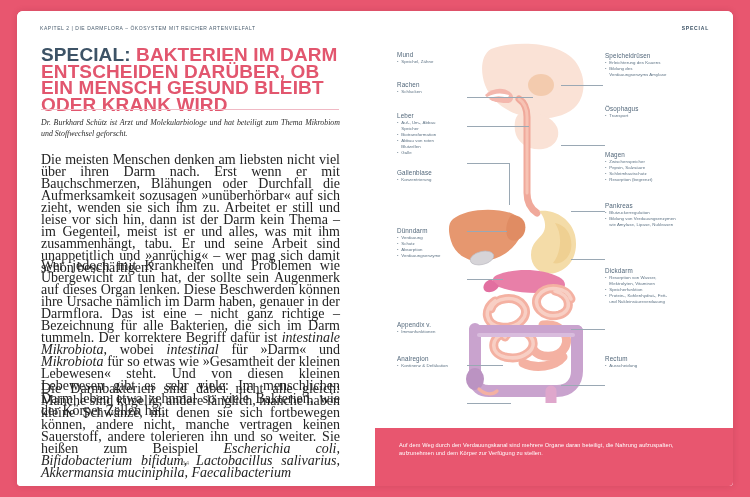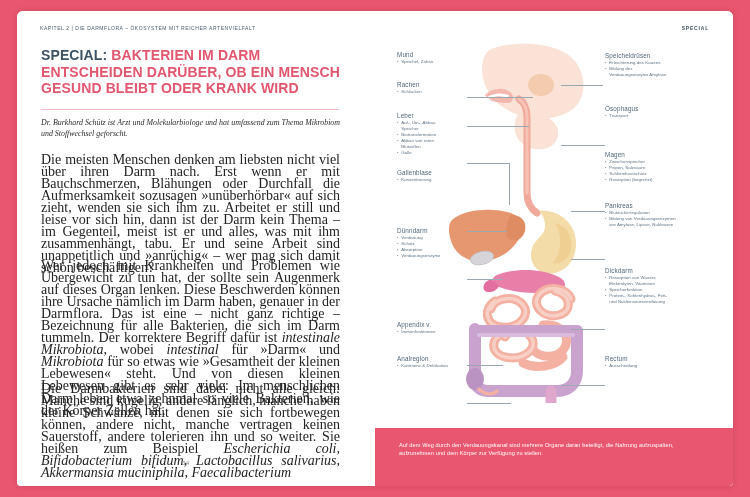--- a/index.html
+++ b/index.html
@@ -56,21 +56,21 @@
   }
   #running-head-left  { left: 23px; }
   #running-head-right { right: 24px; font-weight: bold; letter-spacing: 0.8px; color: #3d5366; }
 
   
   #headline {
     position: absolute;
     left: 24px;
     top: 36px;
     width: 300px;
-    font-size: 14px;
+    font-size: 19px;
     line-height: 16.6px;
     font-weight: bold;
     letter-spacing: 0.12px;
     color: #e2566e;
     text-transform: uppercase;
   }
   #headline-special {
     color: #3d5366;
   }
   #headline-rule {
@@ -215,21 +215,21 @@
     <div class="page" id="page-left">
 
       <div class="running-head" id="running-head-left">KAPITEL 2 | DIE DARMFLORA – ÖKOSYSTEM MIT REICHER ARTENVIELFALT</div>
 
       <div id="headline">
         <span id="headline-special">SPECIAL:</span><span> BAKTERIEN IM DARM ENTSCHEIDEN DARÜBER, OB EIN MENSCH GESUND BLEIBT ODER KRANK WIRD</span>
       </div>
 
       <div id="headline-rule"></div>
 
-      <div id="standfirst">Dr. Burkhard Schütz ist Arzt und Molekularbiologe und hat umfassend zum Thema Mikrobiom und Stoffwechsel geforscht.</div>
+      <div id="standfirst">Dr. Burkhard Schütz ist Arzt und Molekularbiologe und hat beteiligt zum Thema Mikrobiom und Stoffwechsel geforscht.</div>
 
       <div class="body-par" id="par-1">Die meisten Menschen denken am liebsten nicht viel über ihren Darm nach. Erst wenn er mit Bauchschmerzen, Blähungen oder Durchfall die Aufmerksamkeit sozusagen »unüberhörbar« auf sich zieht, wenden sie sich ihm zu. Arbeitet er still und leise vor sich hin, dann ist der Darm kein Thema – im Gegenteil, meist ist er und alles, was mit ihm zusammenhängt, tabu. Er und seine Arbeit sind unappetitlich und »anrüchig« – wer mag sich damit schon beschäftigen?</div>
 
       <div class="body-par" id="par-2"><span>Wer jedoch mit Krankheiten und Problemen wie Übergewicht zu tun hat, der sollte sein Augenmerk auf dieses Organ lenken. Diese Beschwerden können ihre Ursache nämlich im Darm haben, genauer in der Darmflora. Das ist eine – nicht ganz richtige – Bezeichnung für alle Bakterien, die sich im Darm tummeln. Der korrektere Begriff dafür ist </span><i>intestinale Mikrobiota</i><span>, wobei </span><i>intestinal</i><span> für »Darm« und </span><i>Mikrobiota</i><span> für so etwas wie »Gesamtheit der kleinen Lebewesen« steht. Und von diesen kleinen Lebewesen gibt es sehr viele: Im menschlichen Darm leben etwa zehnmal so viele Bakterien, wie der Körper Zellen hat.</span></div>
 
       <div class="body-par" id="par-3"><span>Die Darmbakterien sind dabei nicht alle gleich: Manche sind kugelig, andere länglich, manche haben kleine Schwänze, mit denen sie sich fortbewegen können, andere nicht, manche vertragen keinen Sauerstoff, andere tolerieren ihn und so weiter. Sie heißen zum Beispiel </span><i>Escherichia coli, Bifidobacterium bifidum, Lactobacillus salivarius, Akkermansia muciniphila, Faecalibacterium</i></div>
 
       <div class="folio" id="folio-left">34</div>
     </div>
 

